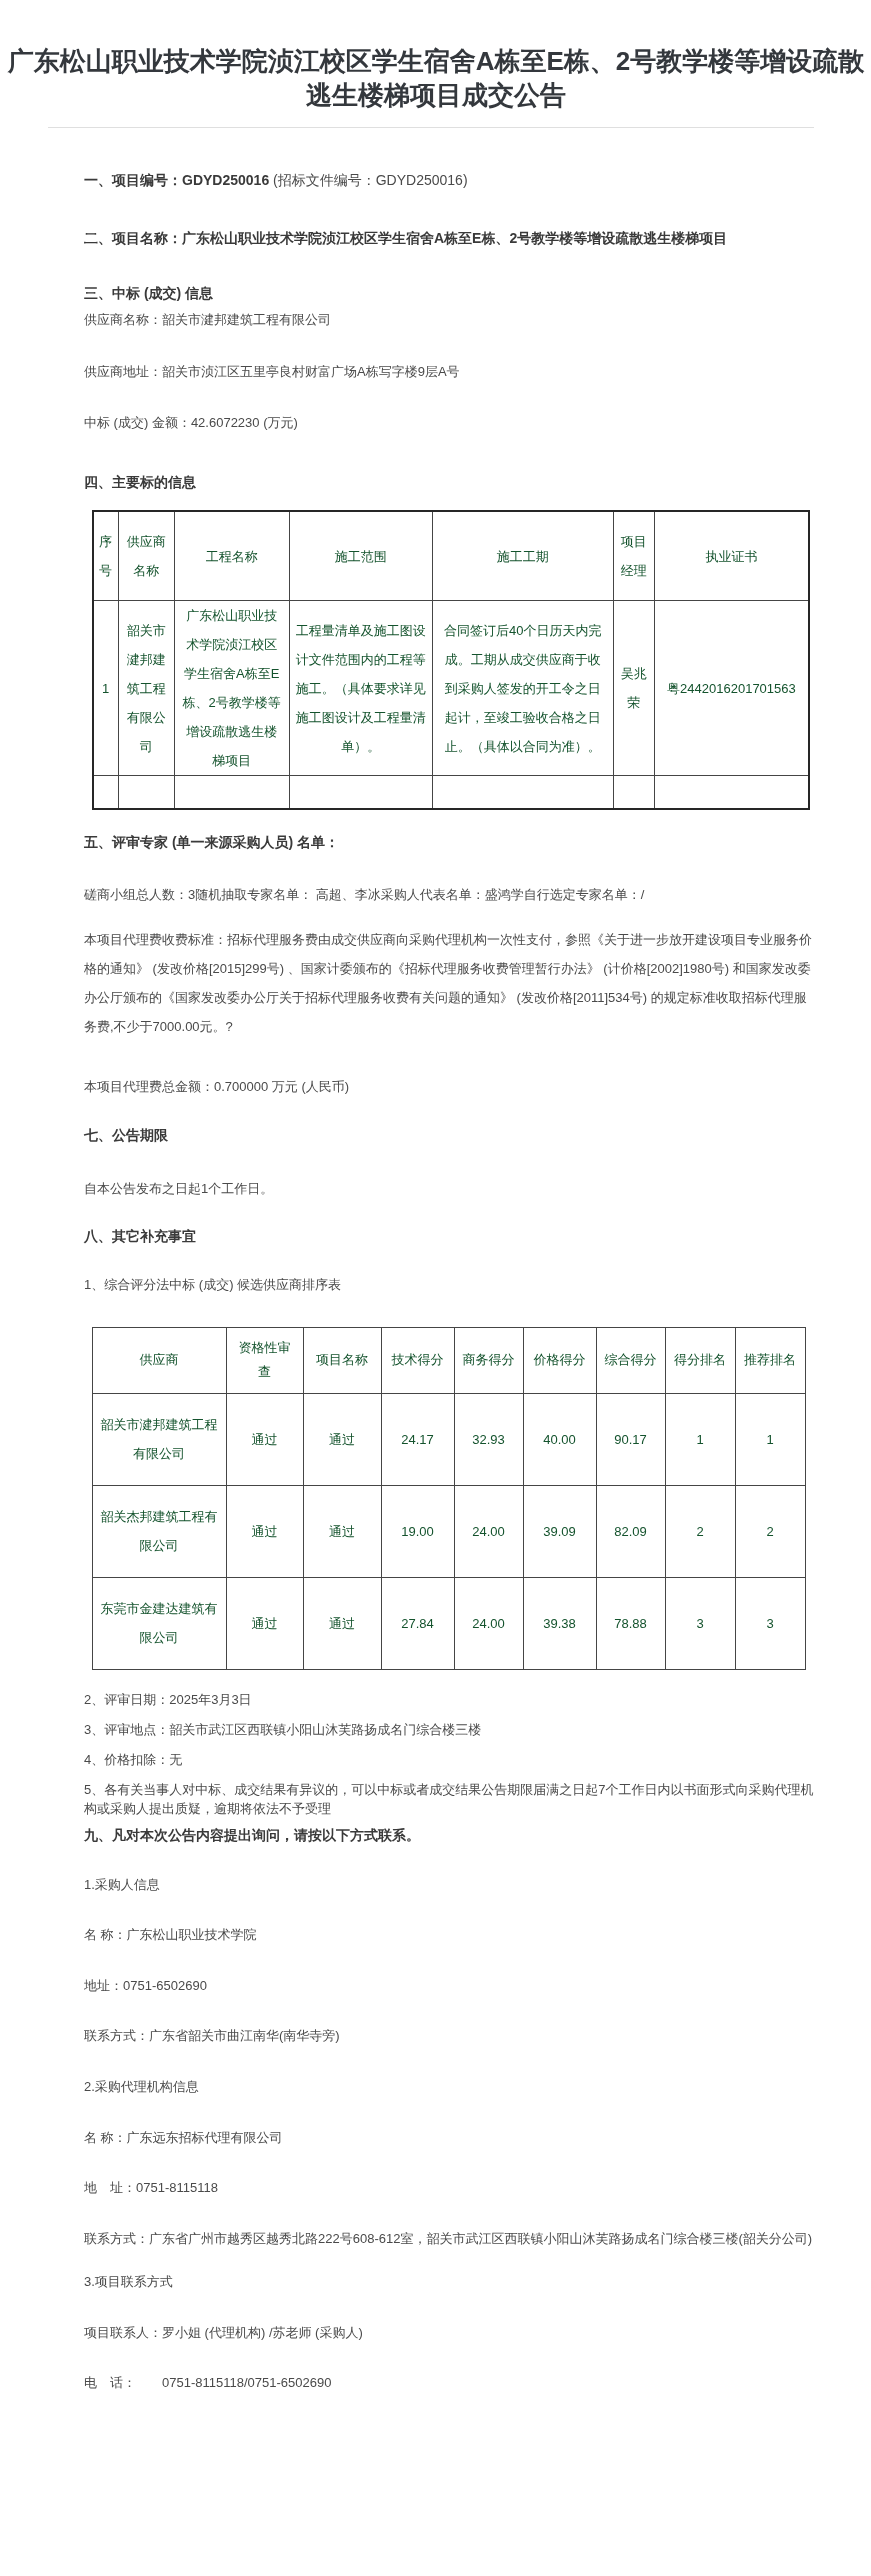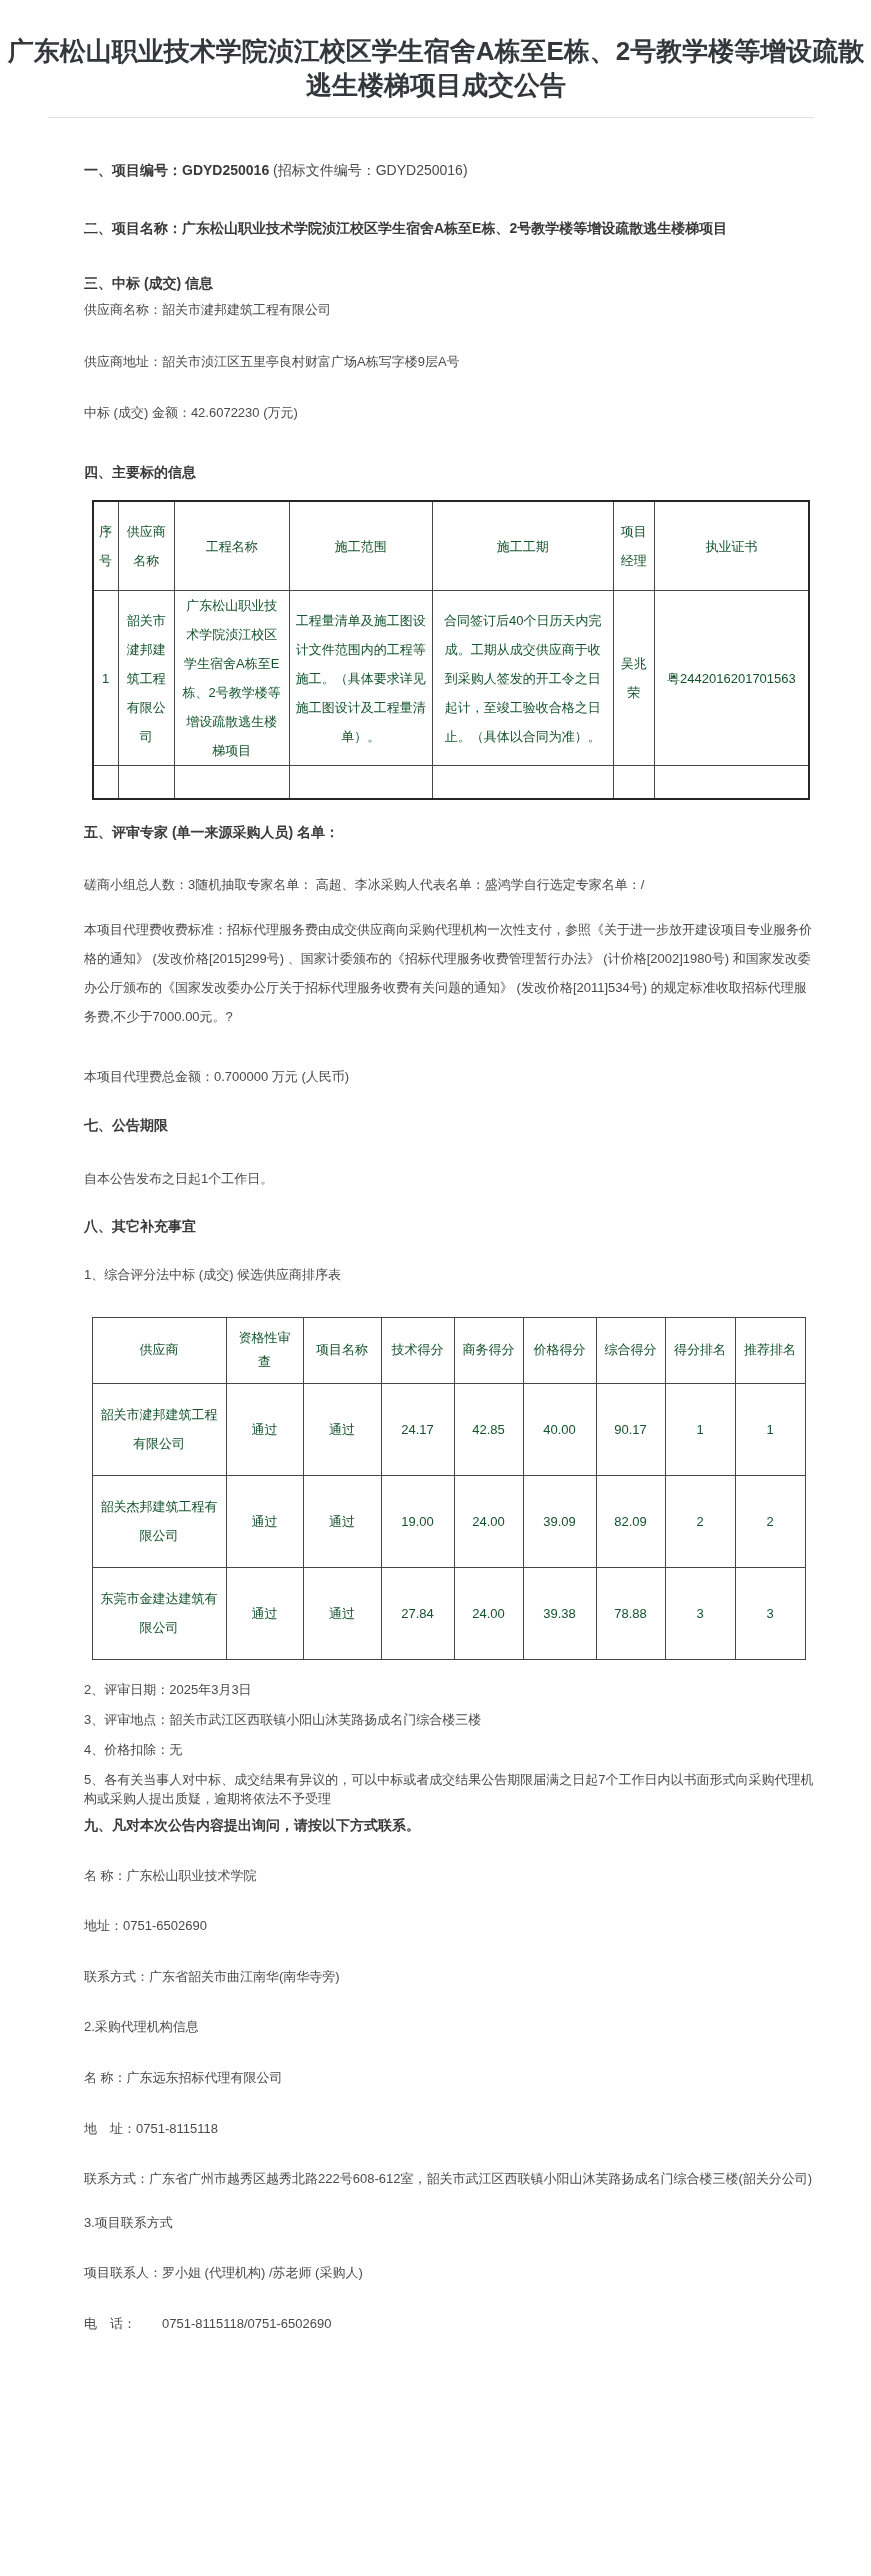--- a/index.html
+++ b/index.html
@@ -2,21 +2,21 @@
 <html style="font-size:15px"><head>
 <meta charset="utf-8">
 <style>
   html,body{margin:0;padding:0;background:#ffffff;}
   body{
     width:872px;
     font-family:"Liberation Sans","DejaVu Sans",sans-serif;
     color:#4a4a4a;
     -webkit-font-smoothing:antialiased;
   }
-  .page{height:2576px;box-sizing:border-box;overflow:hidden;padding-top:34px;}
+  .page{height:2576px;box-sizing:border-box;overflow:hidden;padding-top:44px;}
   .title{
     margin:0 7.5px;
     font-size:26px;
     line-height:34px;
     font-weight:bold;
     color:#34383d;
     text-align:center;
   }
   .meta{
     margin-top:24px;
@@ -179,21 +179,21 @@
         <td>价格得分</td>
         <td>综合得分</td>
         <td>得分排名</td>
         <td>推荐排名</td>
       </tr>
       <tr class="drow">
         <td>韶关市湕邦建筑工程有限公司</td>
         <td>通过</td>
         <td>通过</td>
         <td>24.17</td>
-        <td>42.85</td>
+        <td>32.93</td>
         <td>40.00</td>
         <td>90.17</td>
         <td>1</td>
         <td>1</td>
       </tr>
       <tr class="drow">
         <td>韶关杰邦建筑工程有限公司</td>
         <td>通过</td>
         <td>通过</td>
         <td>19.00</td>
@@ -217,20 +217,21 @@
     </tbody>
       </table>
 
     <p class="line" style="margin-top:20.5px">2、评审日期：2025年3月3日</p>
     <p class="line" style="margin-top:10.2px">3、评审地点：韶关市武江区西联镇小阳山沐芙路扬成名门综合楼三楼</p>
     <p class="line" style="margin-top:10.2px">4、价格扣除：无</p>
     <p class="line lh32" style="margin-top:10.2px">5、各有关当事人对中标、成交结果有异议的，可以中标或者成交结果公告期限届满之日起7个工作日内以书面形式向采购代理机构或采购人提出质疑，逾期将依法不予受理</p>
 
     <h2 style="margin-top:7px">九、凡对本次公告内容提出询问，请按以下方式联系。</h2>
 
+    <p class="line" style="margin-top:30px">1.采购人信息</p>
     <p class="line" style="margin-top:31px">名 称：广东松山职业技术学院</p>
     <p class="line" style="margin-top:31px">地址：0751-6502690</p>
     <p class="line" style="margin-top:31px">联系方式：广东省韶关市曲江南华(南华寺旁)</p>
 
     <p class="line" style="margin-top:31px">2.采购代理机构信息</p>
     <p class="line" style="margin-top:31px">名 称：广东远东招标代理有限公司</p>
     <p class="line" style="margin-top:31px">地　址：0751-8115118</p>
     <p class="line lh30" style="margin-top:31px">联系方式：广东省广州市越秀区越秀北路222号608-612室，韶关市武江区西联镇小阳山沐芙路扬成名门综合楼三楼(韶关分公司)</p>
 
     <p class="line" style="margin-top:24px">3.项目联系方式</p>

